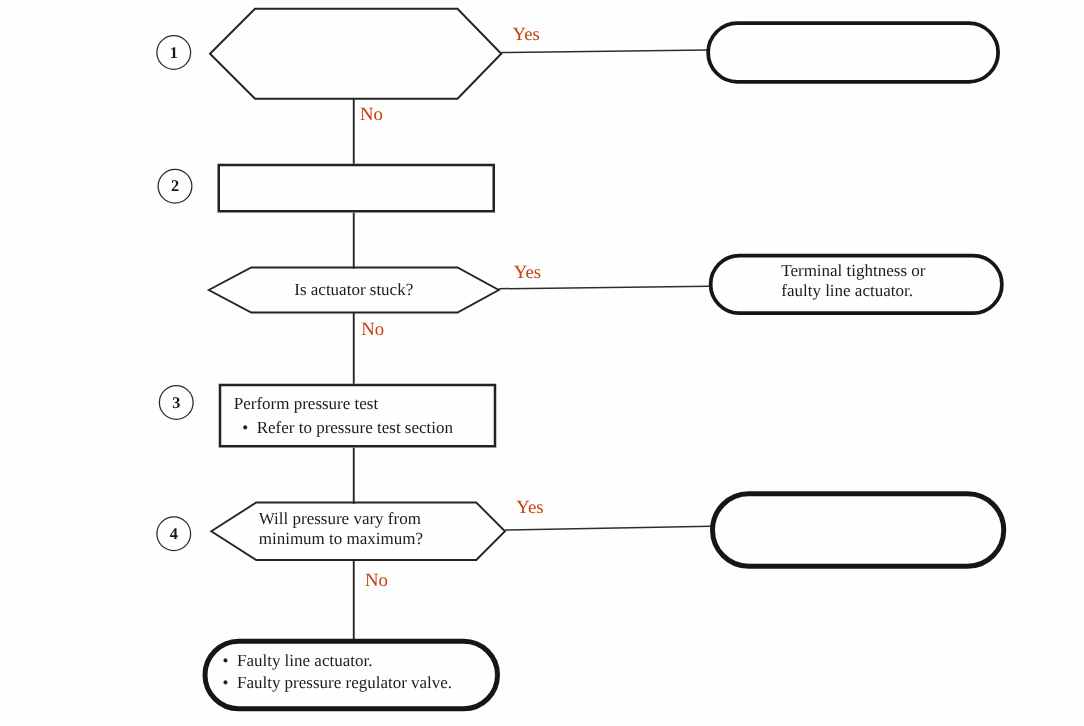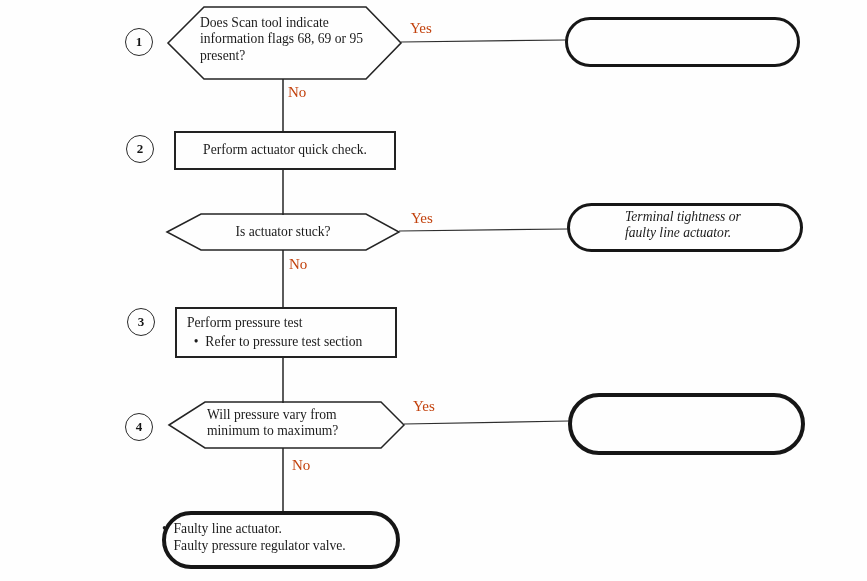--- a/index.html
+++ b/index.html
@@ -71,44 +71,40 @@
     <line x1="283" y1="358" x2="283" y2="403" stroke="#242424" stroke-width="1.5"></line>
     <line x1="404" y1="424" x2="569" y2="421" stroke="#2e2e2e" stroke-width="1.2"></line>
     <line x1="283" y1="448" x2="283" y2="512" stroke="#242424" stroke-width="1.5"></line>
   </svg>
 
   <div class="circle" style="left:125px; top:28px;">1</div>
   <div class="circle" style="left:126px; top:135px;">2</div>
   <div class="circle" style="left:127px; top:308px;">3</div>
   <div class="circle" style="left:125px; top:413px;">4</div>
 
-  <div class="nodetext" style="left:200px; top:15px;">Does Scan tool indicate
-information flags 68, 69 or 95
-present?</div>
   <div class="nodetext center" style="left:167px; top:224px; width:232px;">Is actuator stuck?</div>
   <div class="nodetext" style="left:207px; top:407px;">Will pressure vary from
 minimum to maximum?</div>
 
   <div class="rect" style="left:174px; top:131px; width:222px; height:39px;"></div>
-  <div class="nodetext center" style="left:174px; top:142px; width:222px;">Perform actuator quick check.</div>
 
   <div class="rect" style="left:175px; top:307px; width:222px; height:51px;"></div>
   <div class="nodetext" style="left:187px; top:313px; line-height:19px;">Perform pressure test
   •  Refer to pressure test section</div>
 
   <div class="oval" style="left:565px; top:17px; width:235px; height:50px; border-radius:26px;"></div>
 
   <div class="oval" style="left:567px; top:203px; width:236px; height:49px; border-radius:26px;"></div>
-  <div class="nodetext" style="left:625px; top:209px;font-style:italic;">Terminal tightness or
+  <div class="nodetext" style="left:625px; top:209px;">Terminal tightness or
 faulty line actuator.</div>
 
   <div class="oval thick" style="left:568px; top:393px; width:237px; height:62px; border-radius:32px;"></div>
 
   <div class="oval thick" style="left:162px; top:511px; width:238px; height:58px; border-radius:30px;"></div>
-  <div class="nodetext" style="left:162px; top:520px; line-height:17.4px;">•  Faulty line actuator.
+  <div class="nodetext" style="left:178px; top:520px; line-height:17.4px;">•  Faulty line actuator.
 •  Faulty pressure regulator valve.</div>
 
   <div class="edge-label" style="left:410px; top:20px;">Yes</div>
   <div class="edge-label" style="left:288px; top:84px;">No</div>
   <div class="edge-label" style="left:411px; top:210px;">Yes</div>
   <div class="edge-label" style="left:289px; top:256px;">No</div>
   <div class="edge-label" style="left:413px; top:398px;">Yes</div>
   <div class="edge-label" style="left:292px; top:457px;">No</div>
 
 </div>

